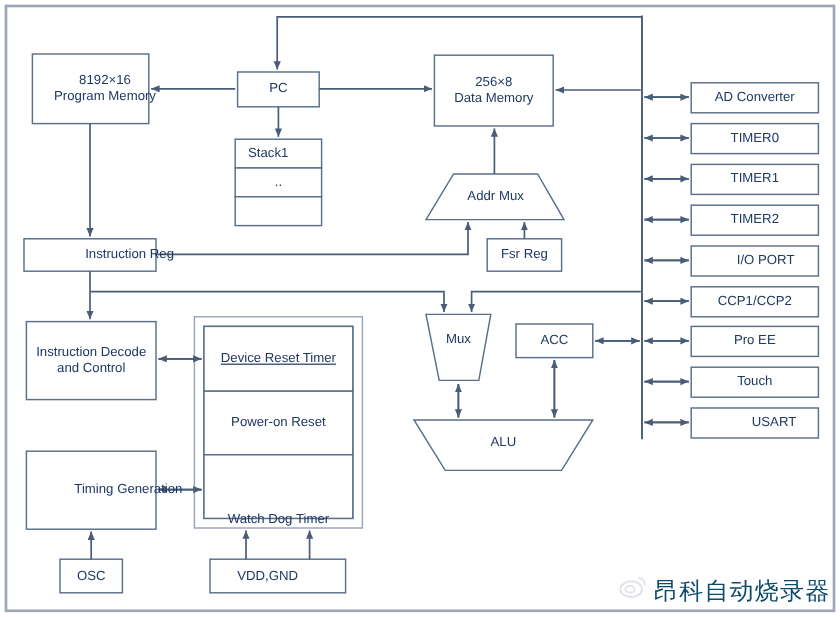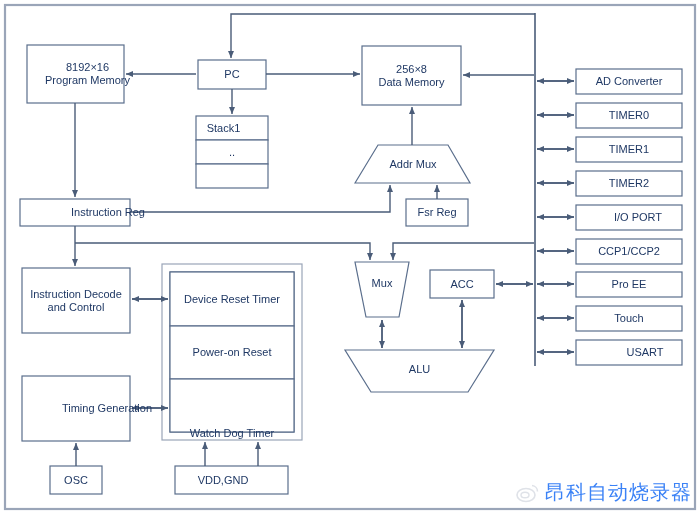--- a/index.html
+++ b/index.html
@@ -32,23 +32,23 @@
     font-size: 11px;
     line-height: 13px;
     pointer-events: none;
     white-space: pre-line;
   }
   .watermark {
     position: absolute;
     right: 8px;
     bottom: 8px;
     display: flex;
-    align-items: center;
+    align-items: flex-start;
     gap: 5px;
-    color: #3b82f6;
+    color: #0c4a6e;
     font-size: 20px;
     font-family: "DejaVu Sans", sans-serif;
     letter-spacing: 1px;
     user-select: none;
   }
   .watermark svg { display: block; }
 </style>
 </head>
 <body>
 
@@ -184,21 +184,21 @@
   <div class="node-label" style="left:27px; top:45px; width:97px; height:58px;padding-left:12px;">8192×16
 Program Memory</div>
   <div class="node-label" style="left:198px; top:60px; width:68px; height:29px;">PC</div>
   <div class="node-label" style="left:196px; top:116px; width:55px; height:24px;">Stack1</div>
   <div class="node-label" style="left:196px; top:140px; width:72px; height:24px;">..</div>
   <div class="node-label" style="left:20px; top:199px; width:110px; height:27px;margin-left:33px;">Instruction Reg</div>
   <div class="node-label" style="left:22px; top:268px; width:108px; height:65px;">Instruction Decode
 and Control</div>
   <div class="node-label" style="left:22px; top:376px; width:108px; height:65px;padding-left:31px;">Timing Generation</div>
   <div class="node-label" style="left:50px; top:466px; width:52px; height:28px;">OSC</div>
-  <div class="node-label" style="left:170px; top:272px; width:124px; height:54px;">Device Reset Timer</div>
+  <div class="node-label" style="left:170px; top:272px; width:124px; height:54px;text-decoration:underline;">Device Reset Timer</div>
   <div class="node-label" style="left:170px; top:326px; width:124px; height:53px;">Power-on Reset</div>
   <div class="node-label" style="left:170px; top:379px; width:124px; height:53px;margin-top:28px;">Watch Dog Timer</div>
   <div class="node-label" style="left:175px; top:466px; width:96px; height:28px;">VDD,GND</div>
   <div class="node-label" style="left:362px; top:46px; width:99px; height:59px;">256×8
 Data Memory</div>
   <div class="node-label" style="left:378px; top:152px; width:70px; height:24px;">Addr Mux</div>
   <div class="node-label" style="left:406px; top:199px; width:62px; height:27px;">Fsr Reg</div>
   <div class="node-label" style="left:358px; top:272px; width:48px; height:22px;">Mux</div>
   <div class="node-label" style="left:430px; top:270px; width:64px; height:28px;">ACC</div>
   <div class="node-label" style="left:371px; top:358px; width:97px; height:22px;">ALU</div>

